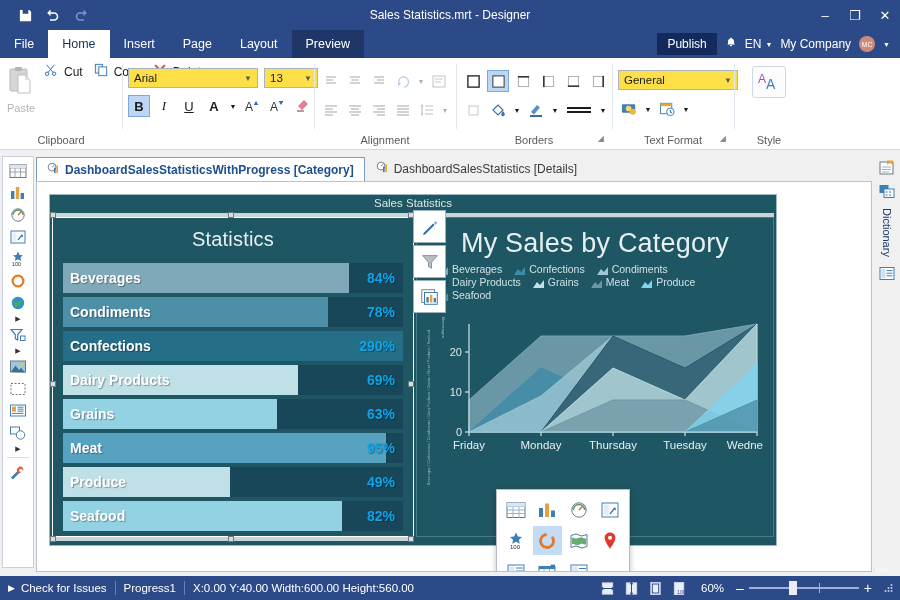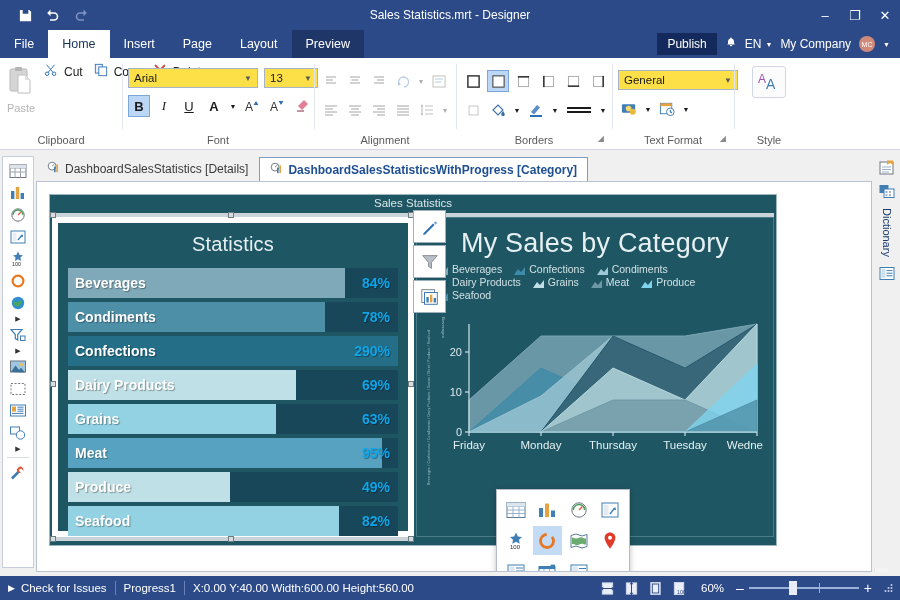--- a/index.html
+++ b/index.html
@@ -136,21 +136,21 @@
   .report{
     position:absolute; left:0; top:0; width:728px; height:352px;
     background:#1f5663; border:1px solid #9db6c0;
   }
   .rep-title{
     position:absolute; left:0; top:2px; width:100%; text-align:center;
     color:#d9e7ea; font-size:11.5px;
   }
   .panel-left{
     position:absolute; left:2px; top:22px; width:362px; bottom:8px;
-    background:#1f5663; border:6px solid #ffffff;
+    background:#1f5663; border:1px solid #ffffff;
   }
   .panel-right{
     position:absolute; left:366px; top:22px; right:2px; bottom:8px;
     background:#1f5663; border:1px solid #4a7c87;
   }
   .panel-h{
     text-align:center; color:#e6f0f2; font-size:20px; font-weight:300; padding-top:10px;
     letter-spacing:.2px;
   }
   .panel-h.big{ font-size:27px; }
@@ -383,21 +383,20 @@
               </svg>
           </div>
           <div class="tbtn">
             <svg width="16" height="16" viewBox="0 0 16 16">
                 <path fill="#e07f95" d="M10 2l4 4-6 6-4-4z"></path>
                 <path stroke="#9b4d60" stroke-width="1.2" d="M3 13h7"></path>
               </svg>
           </div>
         </div>
       </div>
-      <div class="rglabel">Font</div>
     </div>
 
     <div class="rgroup" style="width:142px">
       <div class="rgbody" style="flex-direction:column; padding-top:8px;">
         <div class="alignrow r1">
           <div class="tbtn dimicon">
             <svg width="16" height="14" viewBox="0 0 16 14">
                 <g stroke="#555" stroke-width="1.3">
                   <path d="M3 3h10M3 6h7M3 9h10"></path>
                 </g>
@@ -690,41 +689,41 @@
       <div class="sep"></div>
       <div class="t">
         <svg width="18" height="16" viewBox="0 0 18 16">
             <path fill="#3f7fb5" d="M2 12.5 9 5.6l1.8 1.9-7 6.9z"></path>
             <path fill="#e05a3a" d="M10.5 1.5c2.4-.2 4.4 1.9 3.8 4.3l-2-2-1.8.4-.4 1.8 2 2c-2.4.6-4.5-1.4-4.3-3.8z"></path>
           </svg>
       </div>
     </div>
 
     <div class="tabstrip">
+      <div class="dtab active">
+        <span>
+          <svg width="13" height="13" viewBox="0 0 14 14">
+              <circle cx="5.5" cy="5.5" r="4.2" fill="#fff" stroke="#6f7782"></circle>
+              <path d="M5.5 5.5 8 3.2" stroke="#6f7782"></path>
+              <rect x="7.5" y="6" width="1.8" height="6" fill="#3f7fb5"></rect>
+              <rect x="10" y="3.6" width="1.8" height="8.4" fill="#e5a33f"></rect>
+            </svg>
+        </span>
+        <span>DashboardSalesStatisticsWithProgress [Category]</span>
+      </div>
       <div class="dtab">
         <span>
           <svg width="13" height="13" viewBox="0 0 14 14">
               <circle cx="5.5" cy="5.5" r="4.2" fill="#fff" stroke="#6f7782"></circle>
               <path d="M5.5 5.5 8 3.2" stroke="#6f7782"></path>
               <rect x="7.5" y="6" width="1.8" height="6" fill="#3f7fb5"></rect>
               <rect x="10" y="3.6" width="1.8" height="8.4" fill="#e5a33f"></rect>
             </svg>
         </span>
         <span>DashboardSalesStatistics [Details]</span>
-      </div>
-      <div class="dtab active">
-        <span>
-          <svg width="13" height="13" viewBox="0 0 14 14">
-              <circle cx="5.5" cy="5.5" r="4.2" fill="#fff" stroke="#6f7782"></circle>
-              <path d="M5.5 5.5 8 3.2" stroke="#6f7782"></path>
-              <rect x="7.5" y="6" width="1.8" height="6" fill="#3f7fb5"></rect>
-              <rect x="10" y="3.6" width="1.8" height="8.4" fill="#e5a33f"></rect>
-            </svg>
-        </span>
-        <span>DashboardSalesStatisticsWithProgress [Category]</span>
       </div>
     </div>
 
     <div class="canvas">
       <div class="page">
 
         <div class="report">
           <div class="rep-title">Sales Statistics</div>
 
           <div class="panel-left">

